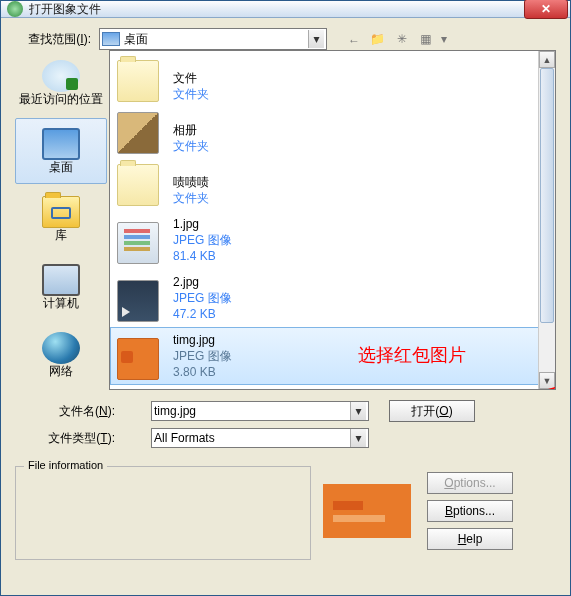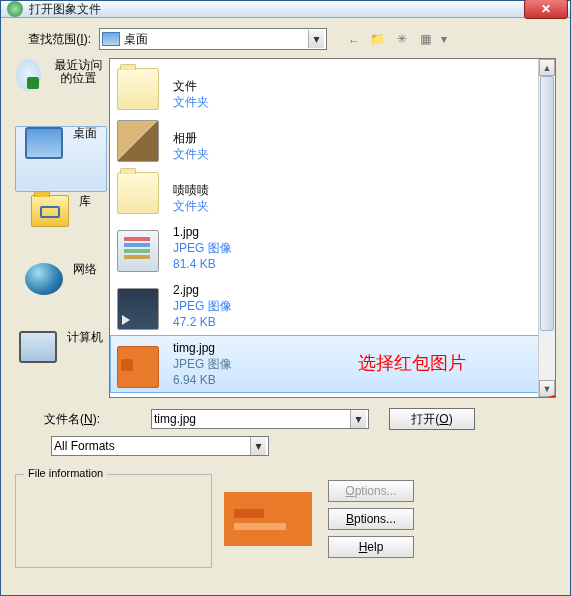--- a/index.html
+++ b/index.html
@@ -3,33 +3,33 @@
 <meta charset="utf-8">
 <style>
 *{box-sizing:border-box;margin:0;padding:0;font-family:"Microsoft YaHei",SimSun,Tahoma,sans-serif;font-size:12px}
 body{background:#fff}
 .window{width:571px;height:596px;border:1px solid #2a5a8a;background:#ece9d8;position:relative}
 .titlebar{height:17px;background:linear-gradient(#fdfdfe,#e6eef7 45%,#cfdef0);border-bottom:1px solid #8aa8c8;display:flex;align-items:center;padding:0 2px 0 6px}
 .title-icon{width:16px;height:16px;border-radius:50%;background:radial-gradient(#9fe0a8,#2e8b3d);margin-right:6px}
 .titlebar-text{flex:1;color:#1a1a1a}
 .close-btn{width:44px;height:20px;background:linear-gradient(#ef7b7b,#c93434);border:1px solid #8a2020;border-radius:3px;color:#fff;display:flex;align-items:center;justify-content:center;font-weight:bold;cursor:pointer}
 .body{padding:10px 14px 12px 14px}
-.lookin-row{display:flex;align-items:center;margin-bottom:8px}
+.lookin-row{display:flex;align-items:center;margin-bottom:0}
 .lookin-label{width:84px;text-align:right;padding-right:8px}
 .lookin-label u{text-decoration:underline}
 .lookin-select{flex:0 0 228px;height:22px;border:1px solid #7a7a7a;background:#fff;display:flex;align-items:center;padding:0 2px}
 .monitor-mini{width:18px;height:14px;border:1px solid #4a7db8;background:linear-gradient(#6aa6e8,#b8d4f0);margin-right:4px}
 .lookin-text{flex:1}
 .dd-arrow{width:16px;height:18px;border-left:1px solid #aaa;display:flex;align-items:center;justify-content:center;color:#333;background:linear-gradient(#f5f5f5,#ddd)}
 .toolbar-icons{display:flex;align-items:center;margin-left:18px;gap:6px;color:#777}
 .toolbar-icons span{display:inline-flex;align-items:center}
 .toolbar-icons .tb-ic{width:18px;height:18px;display:flex;align-items:center;justify-content:center}
 .main-area{display:flex;gap:2px}
 .places{width:92px;display:flex;flex-direction:column;gap:2px}
-.place{height:66px;display:flex;flex-direction:row;align-items:flex-start;justify-content:center;border:1px solid transparent;border-radius:2px;gap:10px;cursor:pointer}
+.place{height:66px;display:flex;flex-direction:column;align-items:center;justify-content:center;border:1px solid transparent;border-radius:2px;gap:1px;cursor:pointer}
 .place.selected{background:linear-gradient(#e8f1fb,#cfe3f7);border:1px solid #8ab2da}
 .place .plabel{text-align:center;line-height:13px}
 .pl-icon{width:38px;height:32px;position:relative}
 .pl-recent{background:radial-gradient(#e8f4fb,#b9d7ef);border-radius:50%}
 .pl-recent::after{content:"";position:absolute;right:2px;bottom:2px;width:12px;height:12px;background:#2a8a2a;border-radius:2px}
 .pl-desktop{border:2px solid #3b6fa8;background:linear-gradient(#5a9de0,#a8cdef);border-radius:3px}
 .pl-lib{background:linear-gradient(#fff1a8,#f2c23b);border:1px solid #caa535;border-radius:2px;position:relative}
 .pl-lib::before{content:"";position:absolute;left:2px;top:-5px;width:14px;height:5px;background:#f2c23b;border:1px solid #caa535;border-bottom:none;border-radius:2px 2px 0 0}
 .pl-lib::after{content:"";position:absolute;left:8px;top:10px;width:16px;height:8px;border:2px solid #3a6fb0;border-radius:2px}
 .pl-computer{border:2px solid #555;background:linear-gradient(#d8e6f4,#a8c4e0);border-radius:3px}
@@ -53,26 +53,26 @@
 .item.selected .meta .sub{color:#5a7a98}
 .scrollbar-v{position:absolute;right:0;top:0;width:17px;height:100%;background:#f0f0f0;border-left:1px solid #ccc;display:flex;flex-direction:column}
 .sb-btn{height:17px;background:linear-gradient(#f8f8f8,#ddd);border:1px solid #aaa;display:flex;align-items:center;justify-content:center;font-size:9px;color:#555}
 .sb-track{flex:1;position:relative}
 .sb-thumb{position:absolute;left:1px;right:1px;top:0;height:84%;background:linear-gradient(90deg,#e8eef6,#c8d8ea);border:1px solid #9ab4d0;border-radius:2px}
 .annot{position:absolute;color:#f00;pointer-events:none}
 .annot-text{left:248px;top:292px;font-size:18px;font-family:Liberation Sans, sans-serif}
 .annot-arrow{position:absolute;left:260px;top:334px;width:200px;height:60px}
 .bottom-fields{margin-top:10px}
 .brow{display:flex;align-items:center;margin-bottom:6px}
-.blabel{width:100px;text-align:center;padding-left:14px}
+.blabel{width:100px;text-align:right;padding-left:14px}
 .bcombo{width:218px;height:20px;border:1px solid #7a7a7a;background:#fff;display:flex;align-items:center;padding:0 2px;font-family:"Courier New",monospace;font-size:12px;margin-left:36px}
 .bcombo .dd-arrow{margin-left:auto}
 .action-btn{width:86px;height:22px;border:1px solid #707070;background:linear-gradient(#fdfdfd,#e4e4e4);margin-left:20px;cursor:pointer;display:flex;align-items:center;justify-content:center}
 .info-panel{display:flex;margin-top:18px;gap:8px}
-.fileinfo-box{border:1px solid #b8b8b8;padding:8px 10px 8px 10px;position:relative;width:197px;height:94px}
+.fileinfo-box{border:1px solid #b8b8b8;padding:8px 10px 8px 10px;position:relative;width:296px;height:94px}
 .fileinfo-legend{position:absolute;top:-8px;left:8px;background:#ece9d8;padding:0 4px;font-size:11px}
 .fileinfo-text{font-size:11px;line-height:14px;color:#222}
 .preview-box{width:88px;height:54px;background:#e87a2a;margin-top:18px;margin-left:4px;display:flex;flex-direction:column;justify-content:center;padding-left:10px}
 .preview-box .pv1{width:30px;height:9px;background:#d85a1a;margin-bottom:5px}
 .preview-box .pv2{width:52px;height:7px;background:#f2a868}
 .side-btns{margin-left:8px;margin-top:6px;display:flex;flex-direction:column;gap:6px}
 .side-btn{width:86px;height:22px;border:1px solid #808080;background:linear-gradient(#fdfdfd,#e4e4e4);cursor:pointer;display:flex;align-items:center;justify-content:center}
 .side-btn.disabled{color:#9a9a9a}
 .side-btn u{text-decoration:underline}
 </style>
@@ -115,26 +115,26 @@
         </div>
         <div class="place selected">
           <div class="pl-icon pl-desktop"></div>
           <div class="plabel">桌面</div>
         </div>
         <div class="place">
           <div class="pl-icon pl-lib"></div>
           <div class="plabel">库</div>
         </div>
         <div class="place">
+          <div class="pl-icon pl-computer"></div>
+          <div class="plabel">计算机</div>
+        </div>
+        <div class="place">
           <div class="pl-icon pl-network"></div>
           <div class="plabel">网络</div>
-        </div>
-        <div class="place">
-          <div class="pl-icon pl-computer"></div>
-          <div class="plabel">计算机</div>
         </div>
       </div>
 
       <div class="filelist">
         <div class="flbody">
           <div class="item">
             <div class="thumb folder"></div>
             <div class="meta">
                 <div class="name">文件</div>
                 <div class="sub">文件夹</div>
@@ -168,21 +168,21 @@
                 <div class="name">2.jpg</div>
                 <div class="sub">JPEG 图像</div>
                 <div class="sub">47.2 KB</div>
               </div>
           </div>
           <div class="item selected">
             <div class="thumb timg"></div>
             <div class="meta">
                 <div class="name">timg.jpg</div>
                 <div class="sub">JPEG 图像</div>
-                <div class="sub">6.94 KB</div>
+                <div class="sub">3.80 KB</div>
               </div>
           </div>
         </div>
         <div class="scrollbar-v">
           <div class="sb-btn">▲</div>
           <div class="sb-track">
               <div class="sb-thumb"></div>
             </div>
           <div class="sb-btn">▼</div>
         </div>
@@ -204,20 +204,23 @@
           <span>timg.jpg</span>
           <div class="dd-arrow">▾</div>
         </div>
         <div class="action-btn">
           <span>打开(</span>
             <u>O</u>
             <span>)</span>
         </div>
       </div>
       <div class="brow">
+        <div class="blabel">
+          <span>文件类型(</span><u>T</u><span>):</span>
+        </div>
         <div class="bcombo">
           <span>All Formats</span>
           <div class="dd-arrow">▾</div>
         </div>
       </div>
     </div>
 
     <div class="info-panel">
       <div class="fileinfo-box">
         <div class="fileinfo-legend">File information</div>

